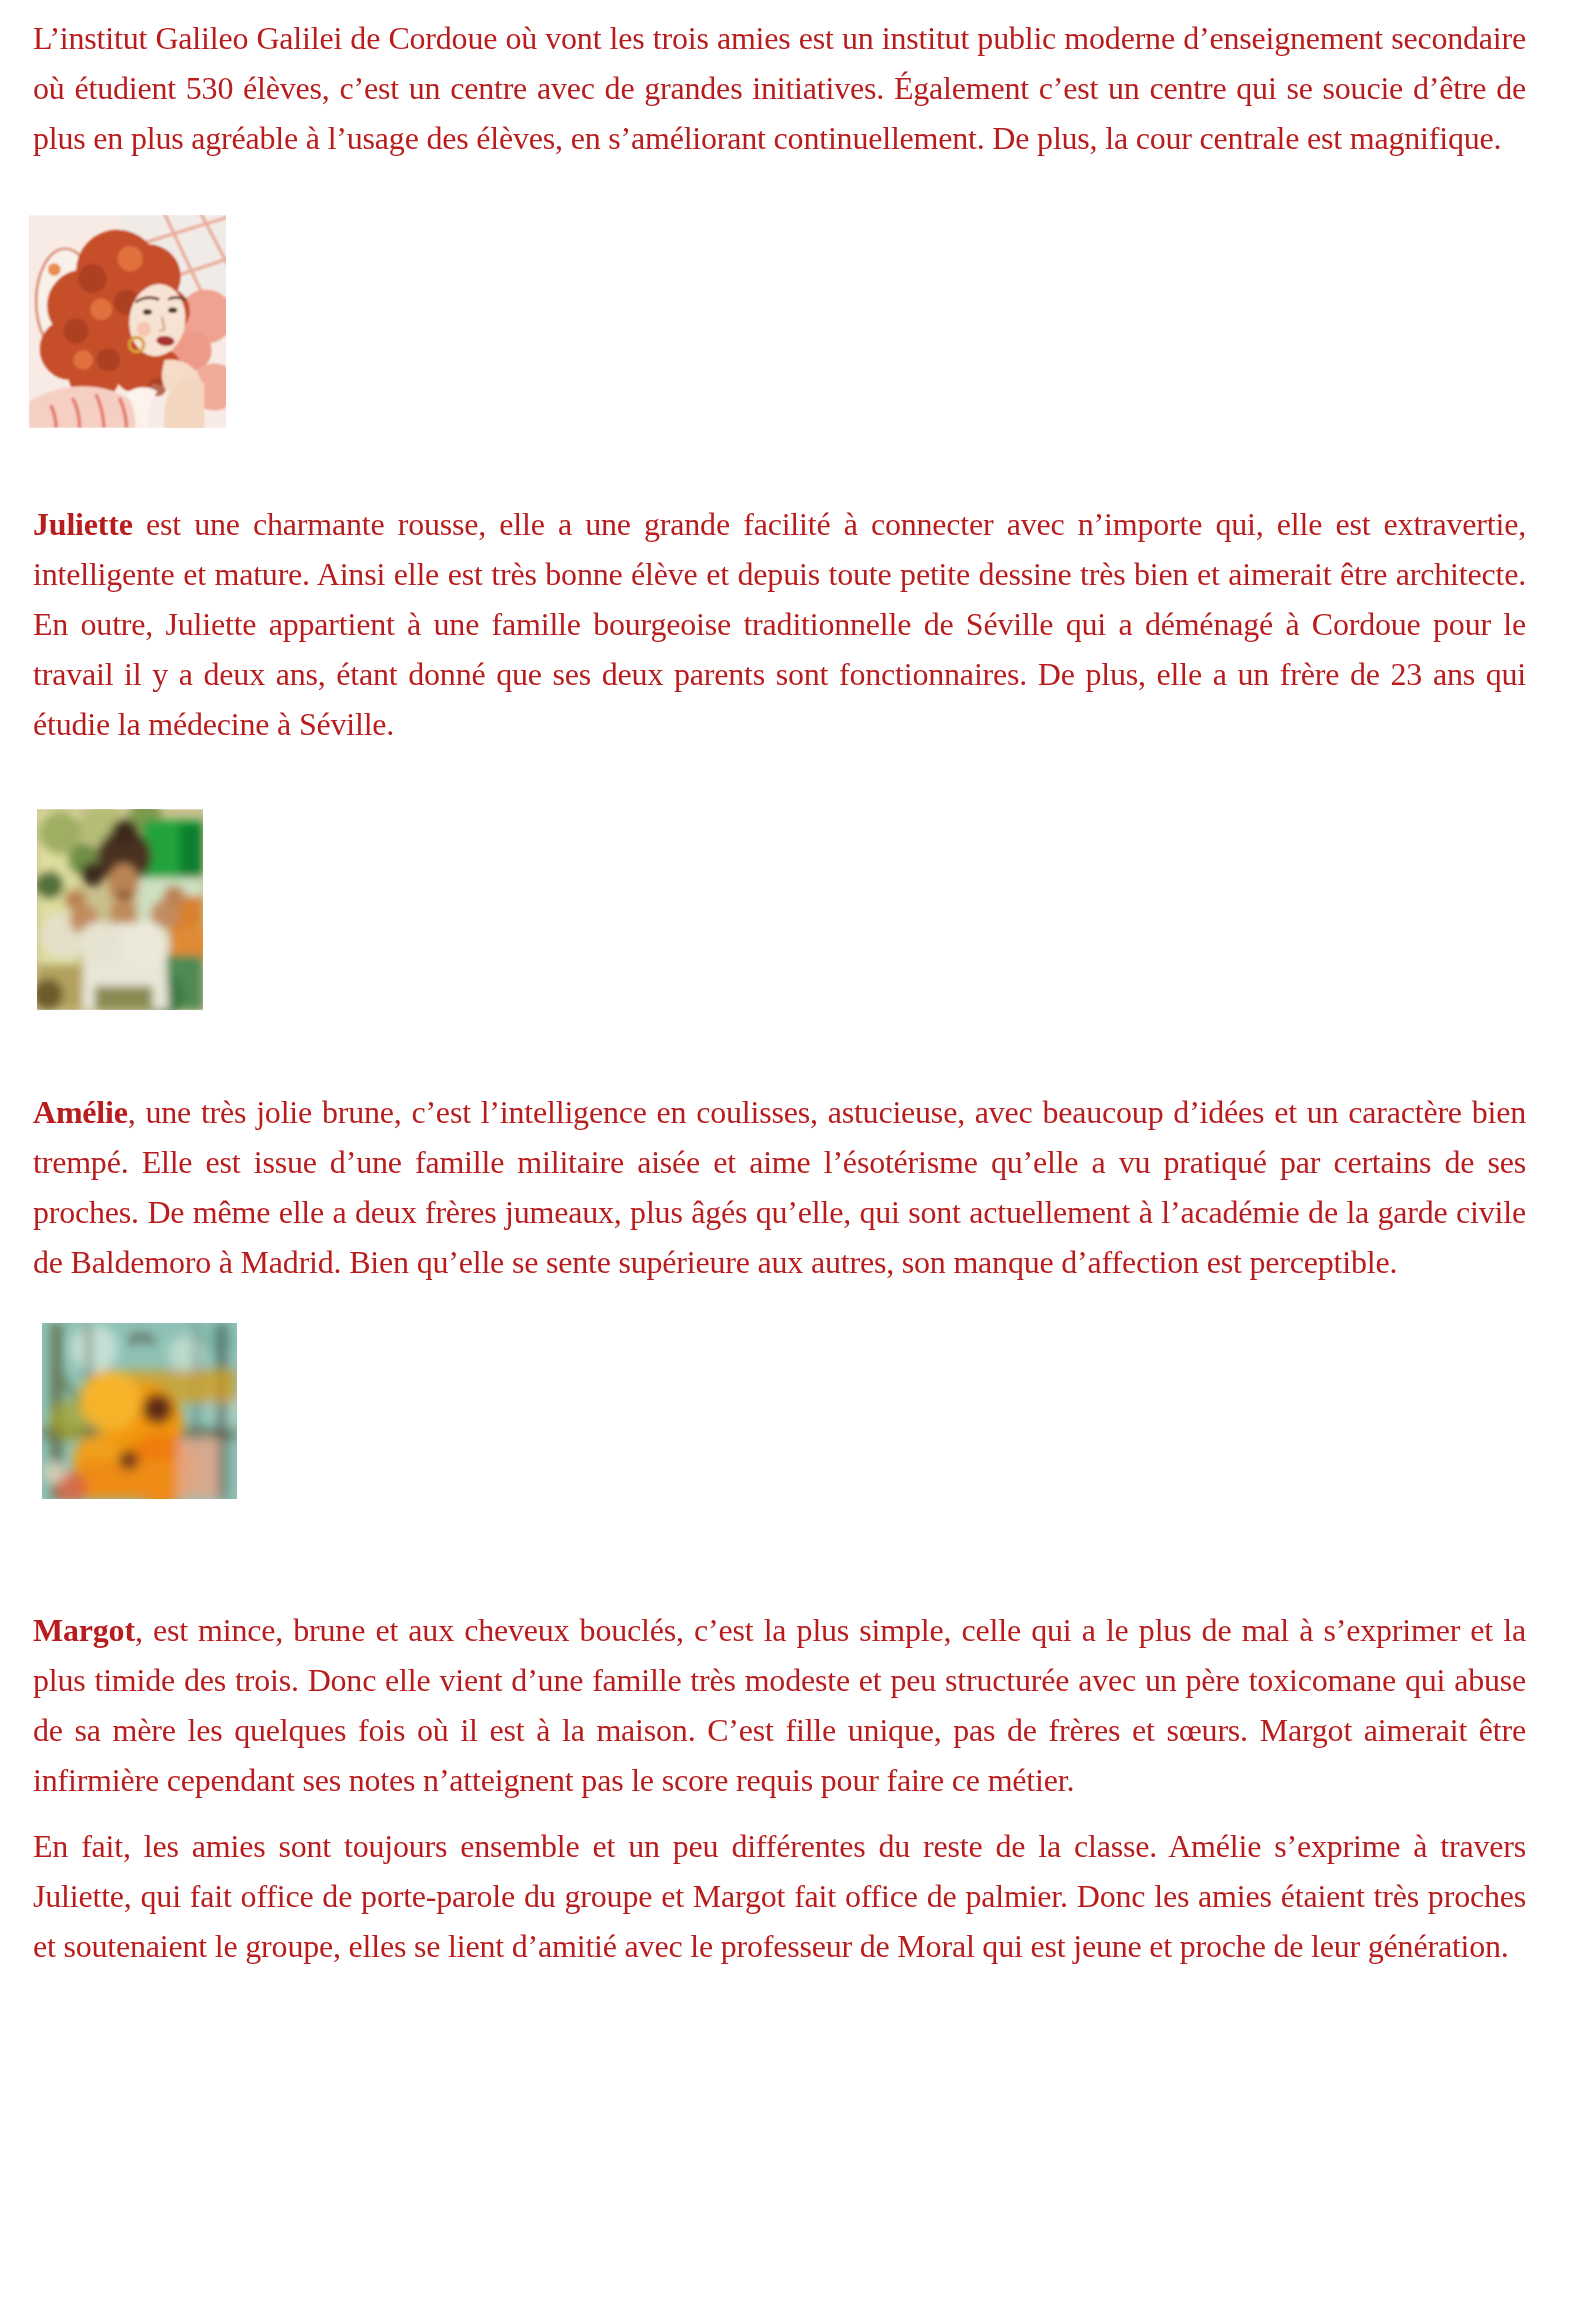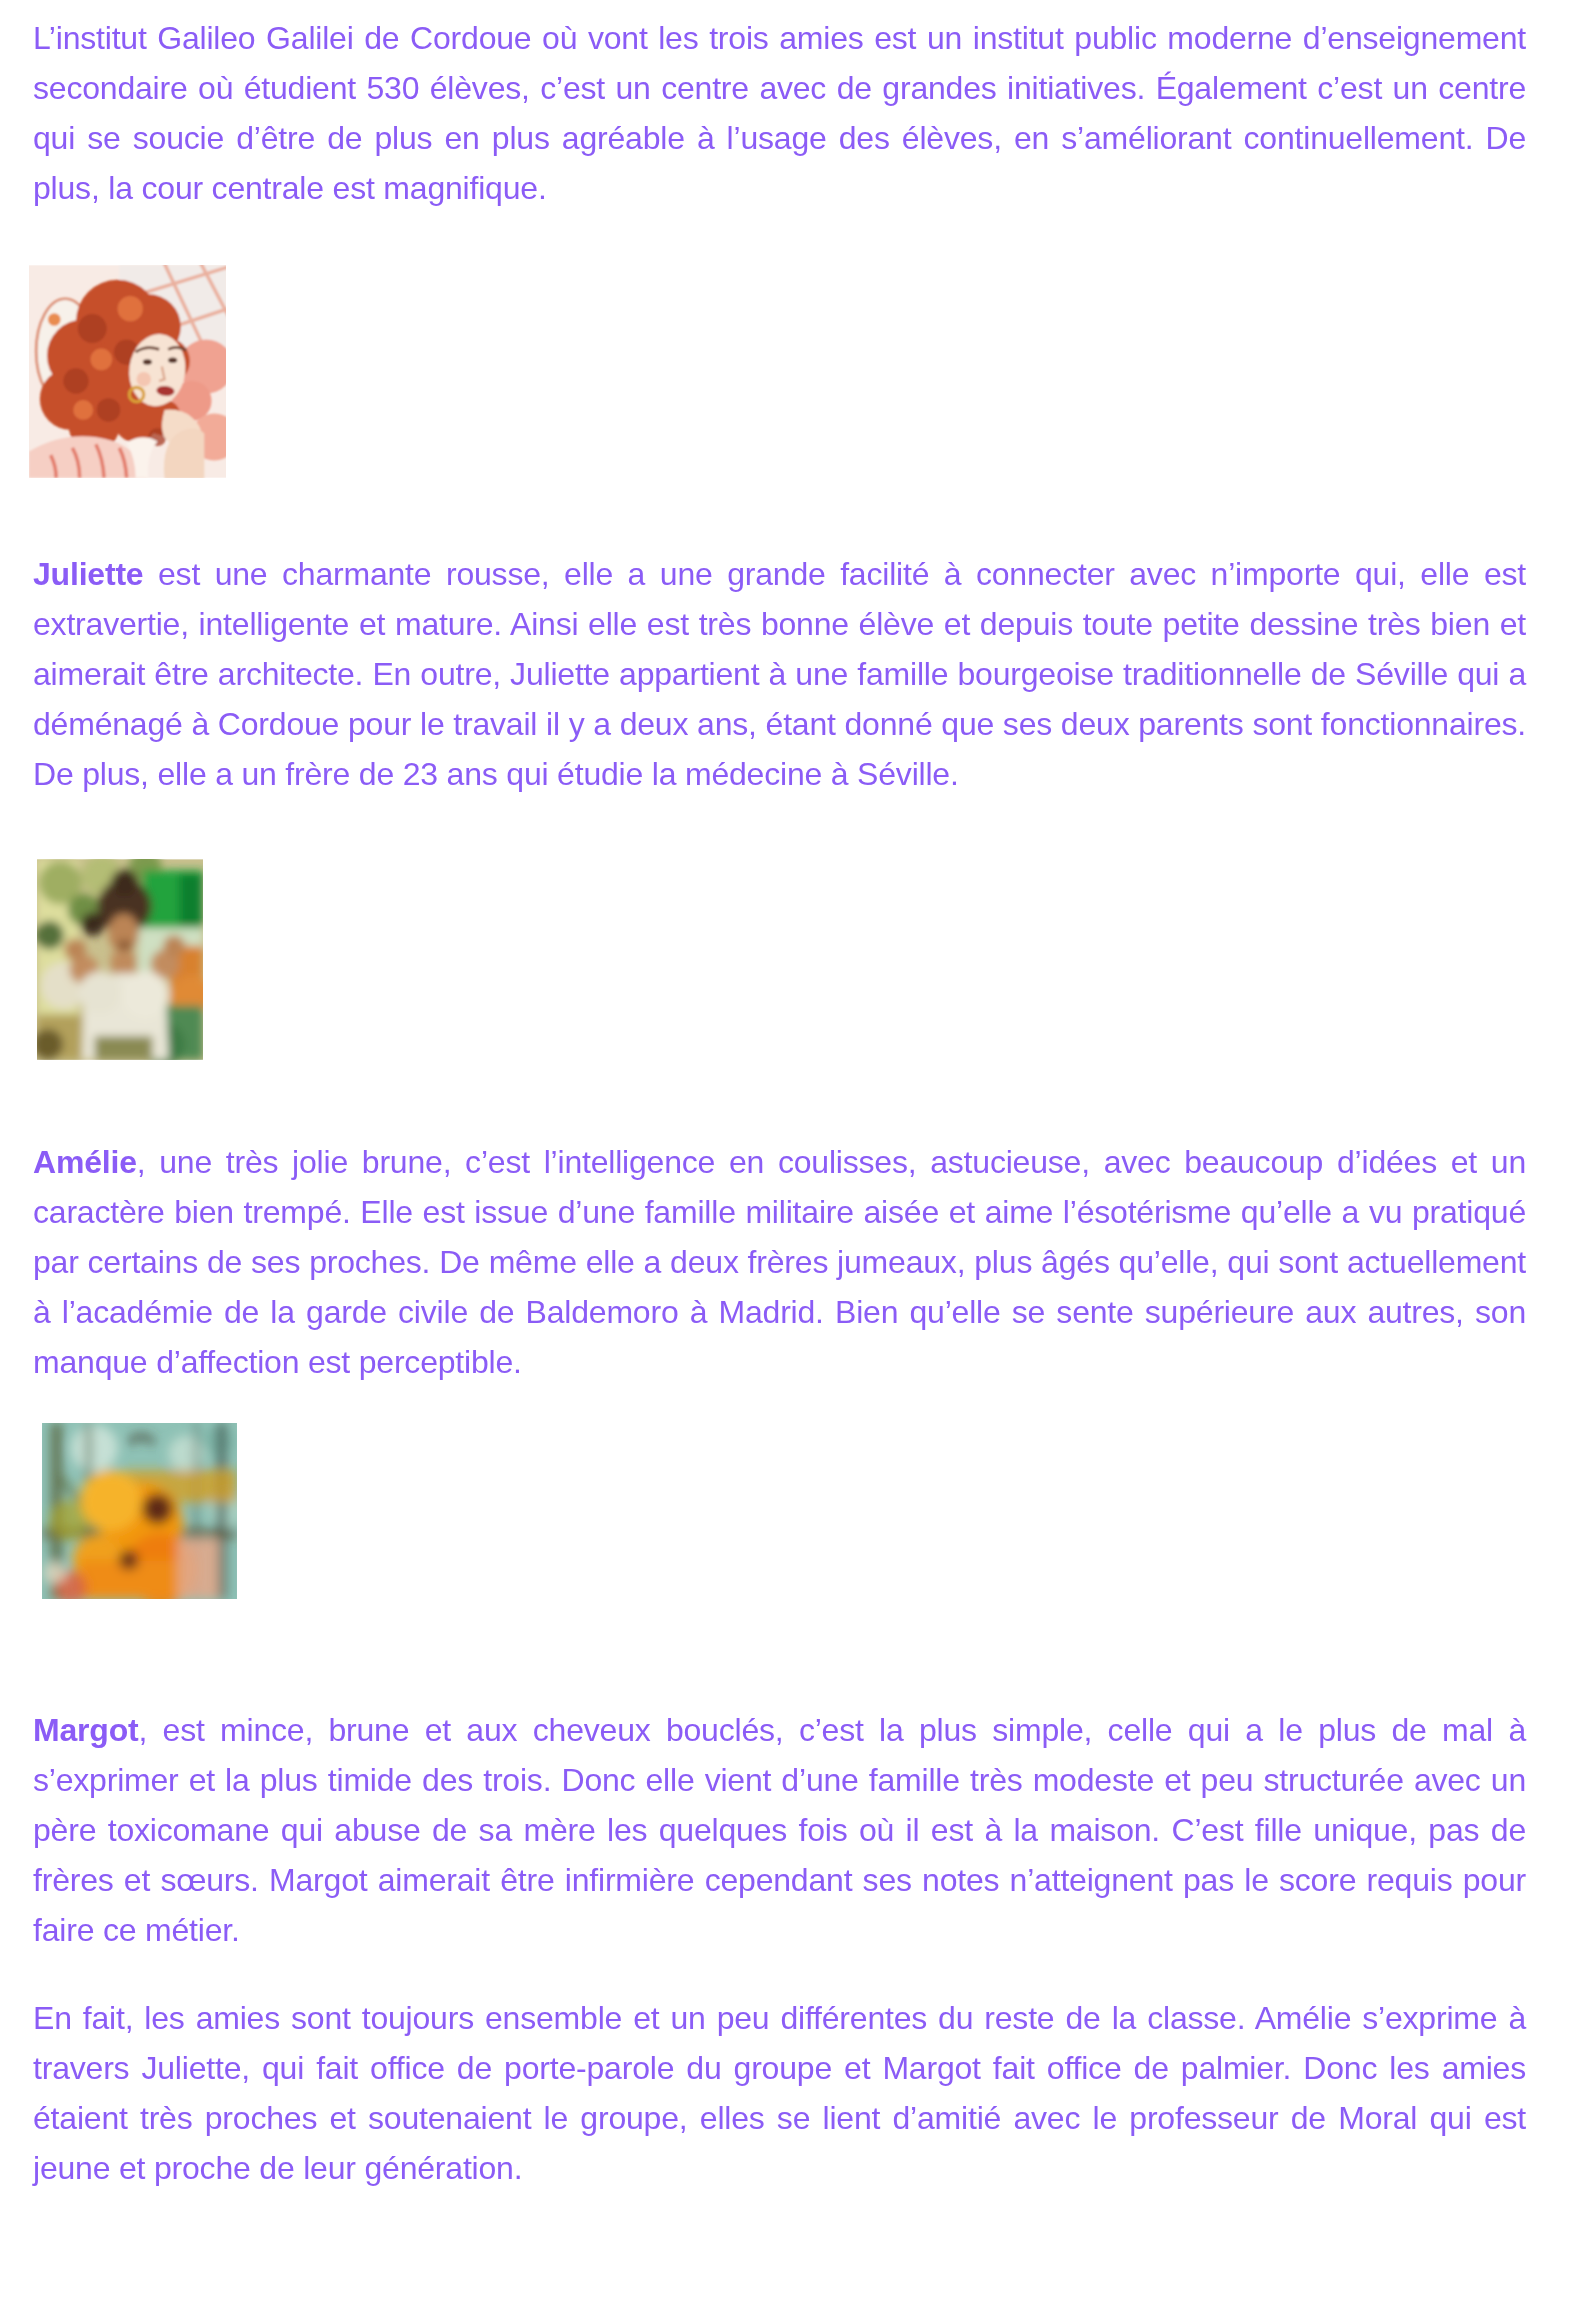--- a/index.html
+++ b/index.html
@@ -7,39 +7,39 @@
     padding: 0;
     background: #ffffff;
   }
   .page {
     position: relative;
     width: 1589px;
     height: 2316px;
     background: #ffffff;
     box-sizing: border-box;
     padding: 12.7px 63px 0 33px;
-    font-family: Liberation Sans, sans-serif;
+    font-family: Liberation Serif, serif;
     font-size: 32px;
     line-height: 50px;
-    color: #8b5cf6;
+    color: #b91c1c;
     overflow: hidden;
   }
   .para {
     margin: 0;
     text-align: justify;
     letter-spacing: -0.2px;
   }
   .para .lead { font-weight: bold; }
   .para-intro    { margin-bottom: 52px; }
   .fig-juliette  { margin: 0 0 71px -3.6px; }
   .para-juliette { margin-bottom: 60px; }
   .fig-amelie    { margin: 0 0 77px 3.6px; }
   .para-amelie   { margin-bottom: 36px; }
   .fig-margot    { margin: 0 0 106px 9px; }
-  .para-margot   { margin-bottom: 38px; }
+  .para-margot   { margin-bottom: 16px; }
   figure.figure {
     padding: 0;
     display: block;
     line-height: 0;
   }
   figure.figure svg { display: block; }
 </style>
 </head>
 <body>
 

